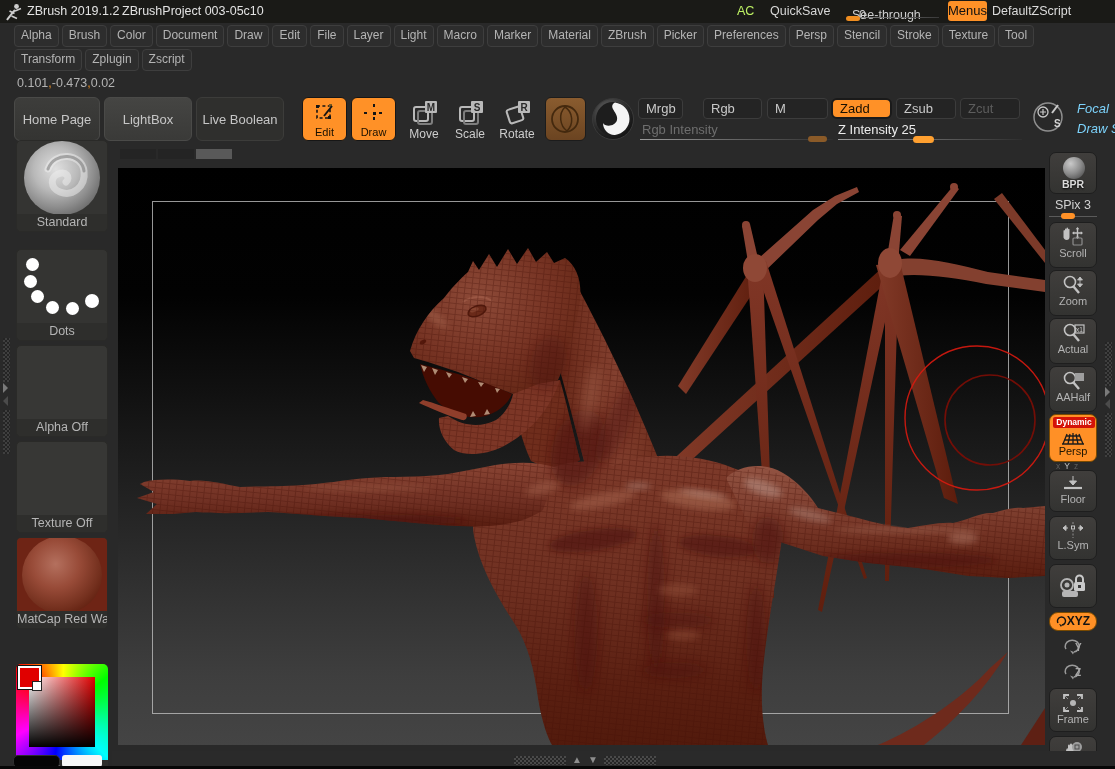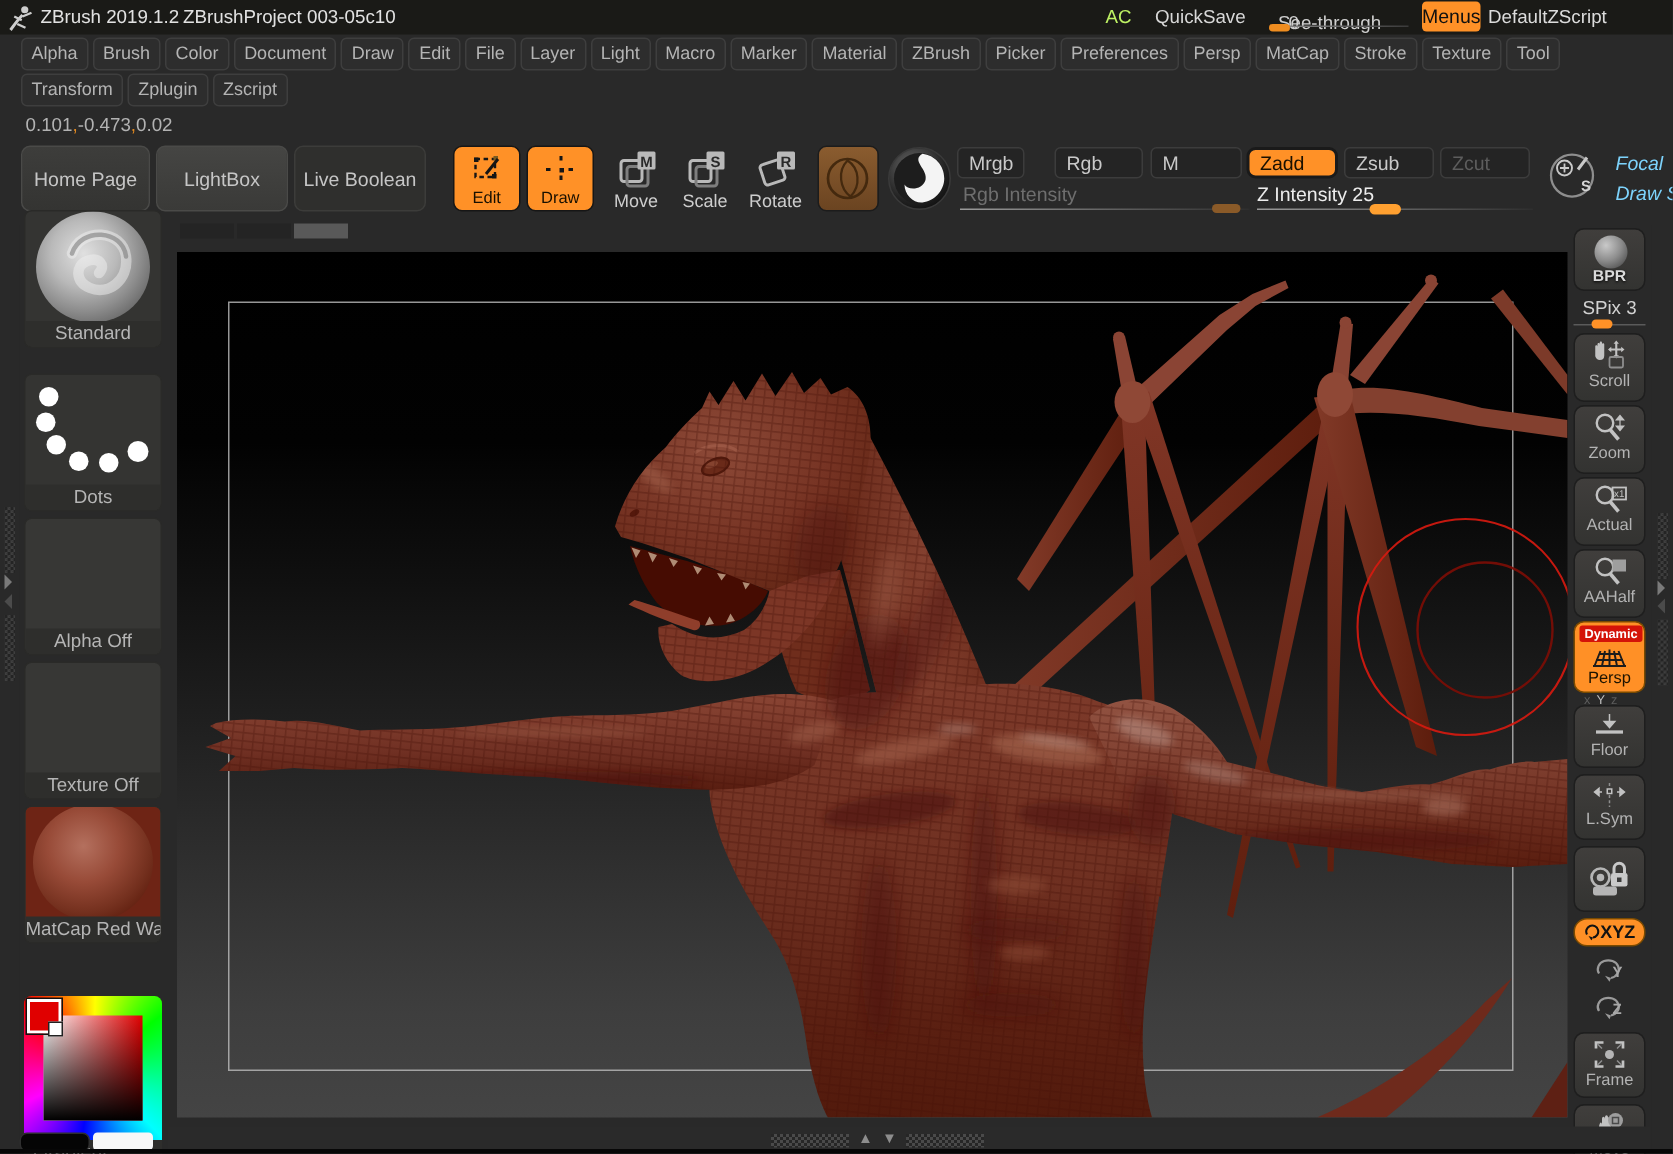--- a/index.html
+++ b/index.html
@@ -176,21 +176,21 @@
   <div class="mbtn">File</div>
   <div class="mbtn">Layer</div>
   <div class="mbtn">Light</div>
   <div class="mbtn">Macro</div>
   <div class="mbtn">Marker</div>
   <div class="mbtn">Material</div>
   <div class="mbtn">ZBrush</div>
   <div class="mbtn">Picker</div>
   <div class="mbtn">Preferences</div>
   <div class="mbtn">Persp</div>
-  <div class="mbtn">MatCap</div>
+  <div class="mbtn">Stencil</div>
   <div class="mbtn">Stroke</div>
   <div class="mbtn">Texture</div>
   <div class="mbtn">Tool</div>
 </div>
 <div id="menurow2" class="menurow">
   <div class="mbtn">Transform</div>
   <div class="mbtn">Zplugin</div>
   <div class="mbtn">Zscript</div>
 </div>
 

